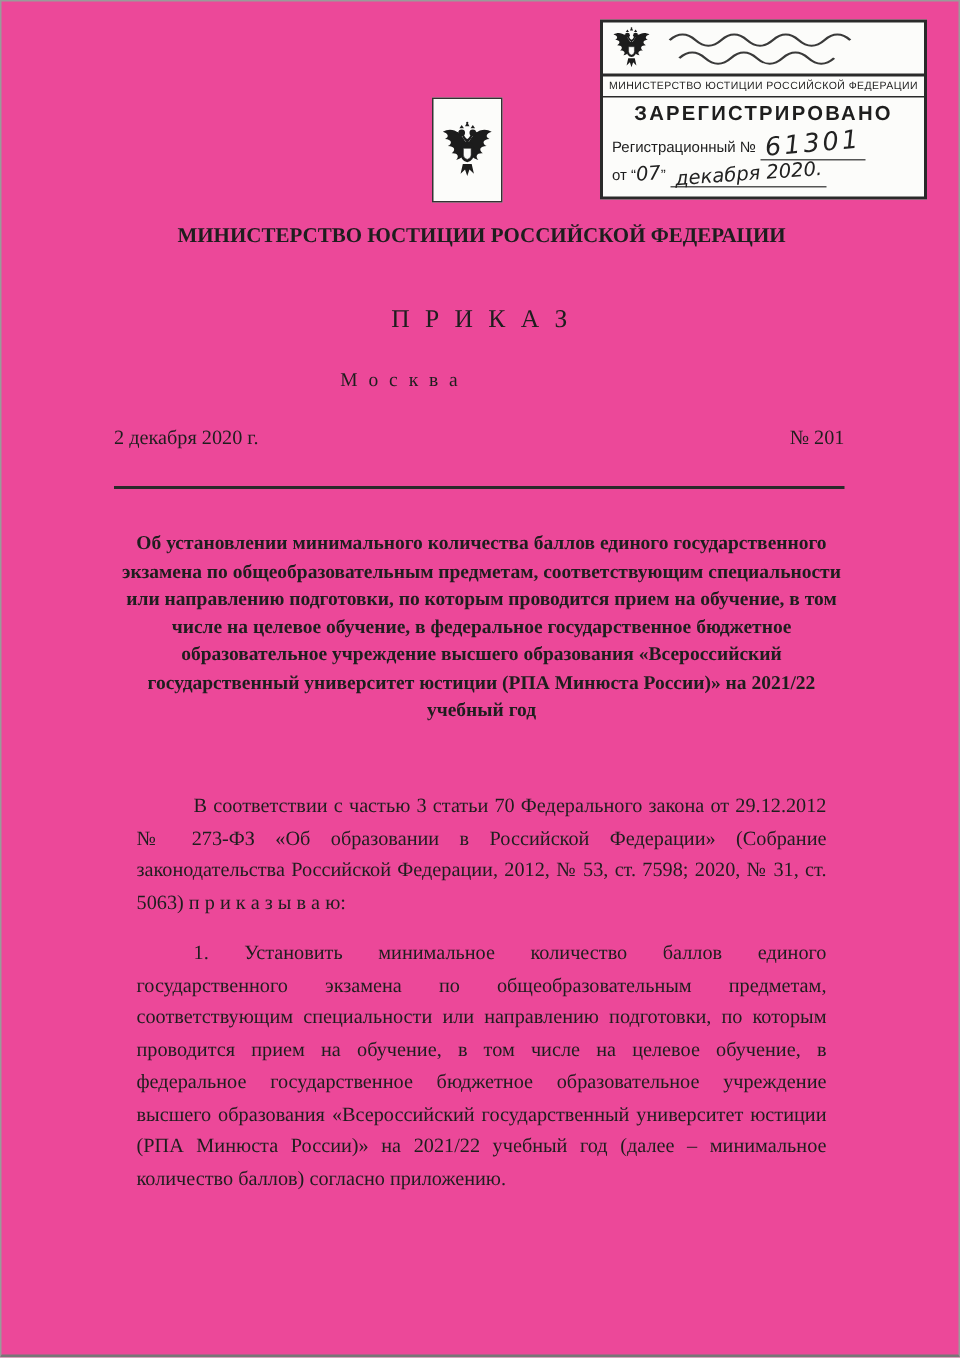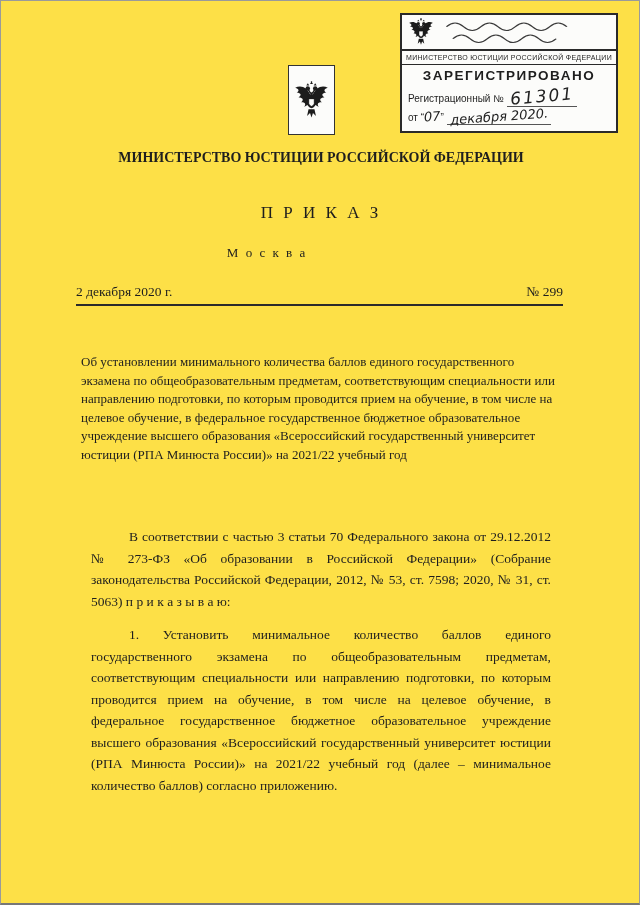--- a/index.html
+++ b/index.html
@@ -1,19 +1,19 @@
 <!DOCTYPE html>
 <html><head>
 <meta charset="utf-8">
 <style>
   * { margin:0; padding:0; box-sizing:border-box; }
   html,body { background:#ffffff; }
   .page {
     position:relative; width:640px; height:905px;
-    background:#fde047; color:#1e1e1e;
+    background:#ec4899; color:#1e1e1e;
     border:1px solid #9a9a9a; border-bottom:2px solid #777;
     font-family:"Liberation Serif", serif;
     overflow:hidden;
   }
 
   
   .stamp {
     position:absolute; left:399px; top:12px; width:218px;
     border:2px solid #2a2a2a; background:#fcfcfa;
   }
@@ -67,28 +67,28 @@
     position:absolute; top:202px; left:0; width:640px;
     text-align:center; font-weight:normal; font-size:17px; letter-spacing:3px;
   }
   .city {
     position:absolute; top:244px; left:0; width:532px;
     text-align:center; font-size:13px; letter-spacing:2px;
   }
   .dateline {
     position:absolute; top:283px; left:75px; width:487px;
     display:flex; justify-content:space-between;
-    font-size:13.5px; padding-bottom:4px;
+    font-size:13.5px; padding-bottom:24px;
     border-bottom:2px solid #2a2a2a;
   }
 
   
   .subject {
     position:absolute; top:352px; left:80px; width:480px;
-    text-align:left; font-weight:normal; font-size:13px; line-height:18.5px;
+    text-align:center; font-weight:bold; font-size:13px; line-height:18.5px;
   }
 
   
   .body-text {
     position:absolute; top:513px; left:78px; width:484px;
     font-size:13.5px; line-height:21.5px; text-align:justify;
   }
   .body-text p { text-indent:38px; margin:12px; }
   .body-text p.stretch-last { text-align-last:justify; }
 </style>
@@ -157,21 +157,21 @@
 
   <div class="ministry-title">
     <div>МИНИСТЕРСТВО ЮСТИЦИИ РОССИЙСКОЙ ФЕДЕРАЦИИ</div>
   </div>
 
   <div class="doc-type">П Р И К А З</div>
   <div class="city">М о с к в а</div>
 
   <div class="dateline">
     <span>2 декабря 2020 г.</span>
-    <span>№ 299</span>
+    <span>№ 201</span>
   </div>
 
   <div class="subject">Об установлении минимального количества баллов единого государственного экзамена по общеобразовательным предметам, соответствующим специальности или направлению подготовки, по которым проводится прием на обучение, в том числе на целевое обучение, в федеральное государственное бюджетное образовательное учреждение высшего образования «Всероссийский государственный университет юстиции (РПА Минюста России)» на 2021/22 учебный год</div>
 
   <div class="body-text">
     <p>В соответствии с частью 3 статьи 70 Федерального закона от 29.12.2012 № 273-ФЗ «Об образовании в Российской Федерации» (Собрание законодательства Российской Федерации, 2012, № 53, ст. 7598; 2020, № 31, ст. 5063) п р и к а з ы в а ю:</p>
     <p>1. Установить минимальное количество баллов единого государственного экзамена по общеобразовательным предметам, соответствующим специальности или направлению подготовки, по которым проводится прием на обучение, в том числе на целевое обучение, в федеральное государственное бюджетное образовательное учреждение высшего образования «Всероссийский государственный университет юстиции (РПА Минюста России)» на 2021/22 учебный год (далее – минимальное количество баллов) согласно приложению.</p>
   </div>
 
 </div>

